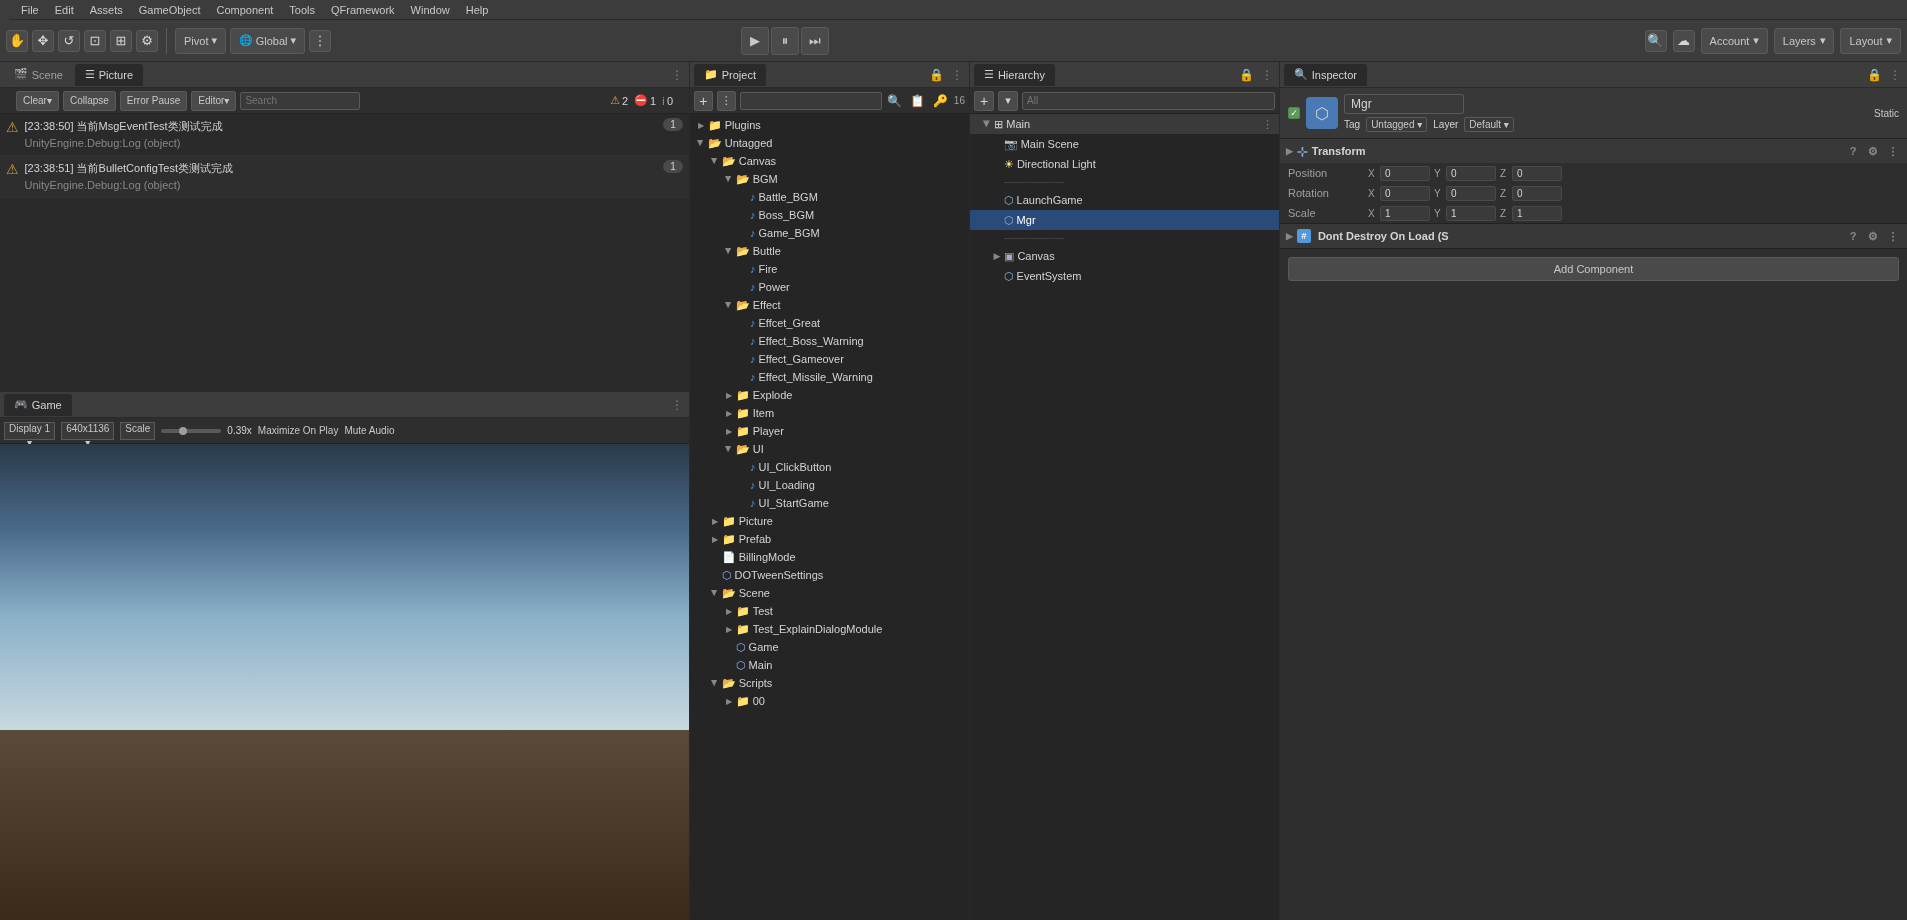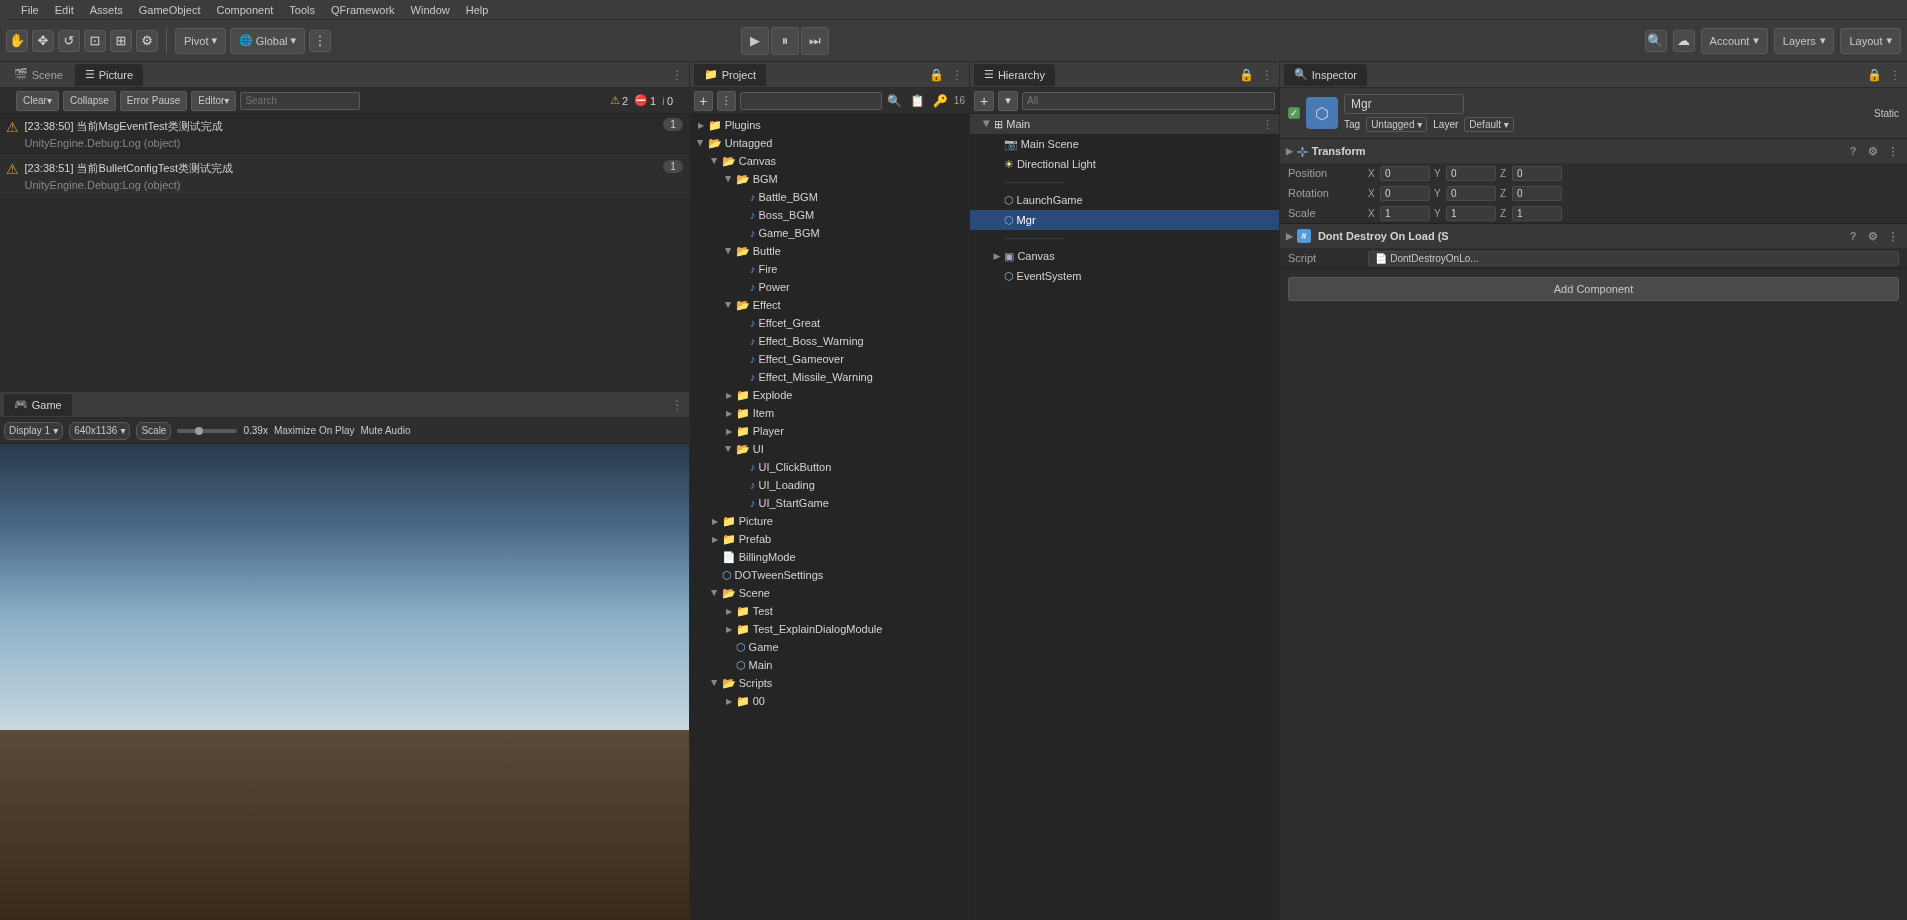--- a/index.html
+++ b/index.html
@@ -240,28 +240,29 @@
       display: flex;
       align-items: center;
       padding: 0 4px;
       gap: 6px;
       border-bottom: 1px solid #222;
     }
     .game-dropdown {
       height: 18px;
       background: #3a3a3a;
       border: 1px solid #5a5a5a;
-      border-radius: 6px;
+      border-radius: 0;
       color: #c8c8c8;
       font-size: 10px;
       padding: 0 4px;
       cursor: pointer;
       display: flex;
       align-items: center;
       gap: 3px;
+      flex-direction: column;
     }
     .scale-slider {
       width: 60px;
       height: 4px;
       background: #5a5a5a;
       border-radius: 2px;
       position: relative;
     }
     .scale-thumb {
       width: 8px;
@@ -1187,27 +1188,20 @@
         <div class="inspector-section-header">
           <span class="section-arrow">▶</span>
           <span style="width:14px;height:14px;background:#5599dd;border-radius:2px;display:inline-flex;align-items:center;justify-content:center;font-size:9px;color:white;margin-right:3px">#</span>
           <span>Dont Destroy On Load (S</span>
           <div class="section-icons-right">
             <div class="small-icon-btn">?</div>
             <div class="small-icon-btn">⚙</div>
             <div class="small-icon-btn">⋮</div>
           </div>
         </div>
-        <div class="script-field">
-          <span class="script-label">Script</span>
-          <div class="script-value">
-            <span style="color:#5599dd">📄</span>
-            <span>DontDestroyOnLo...</span>
-          </div>
-        </div>
       </div>
 
       <div class="add-component-btn">
         <span>Add Component</span>
       </div>
 
     </div>
   </div>
 
 </div>

